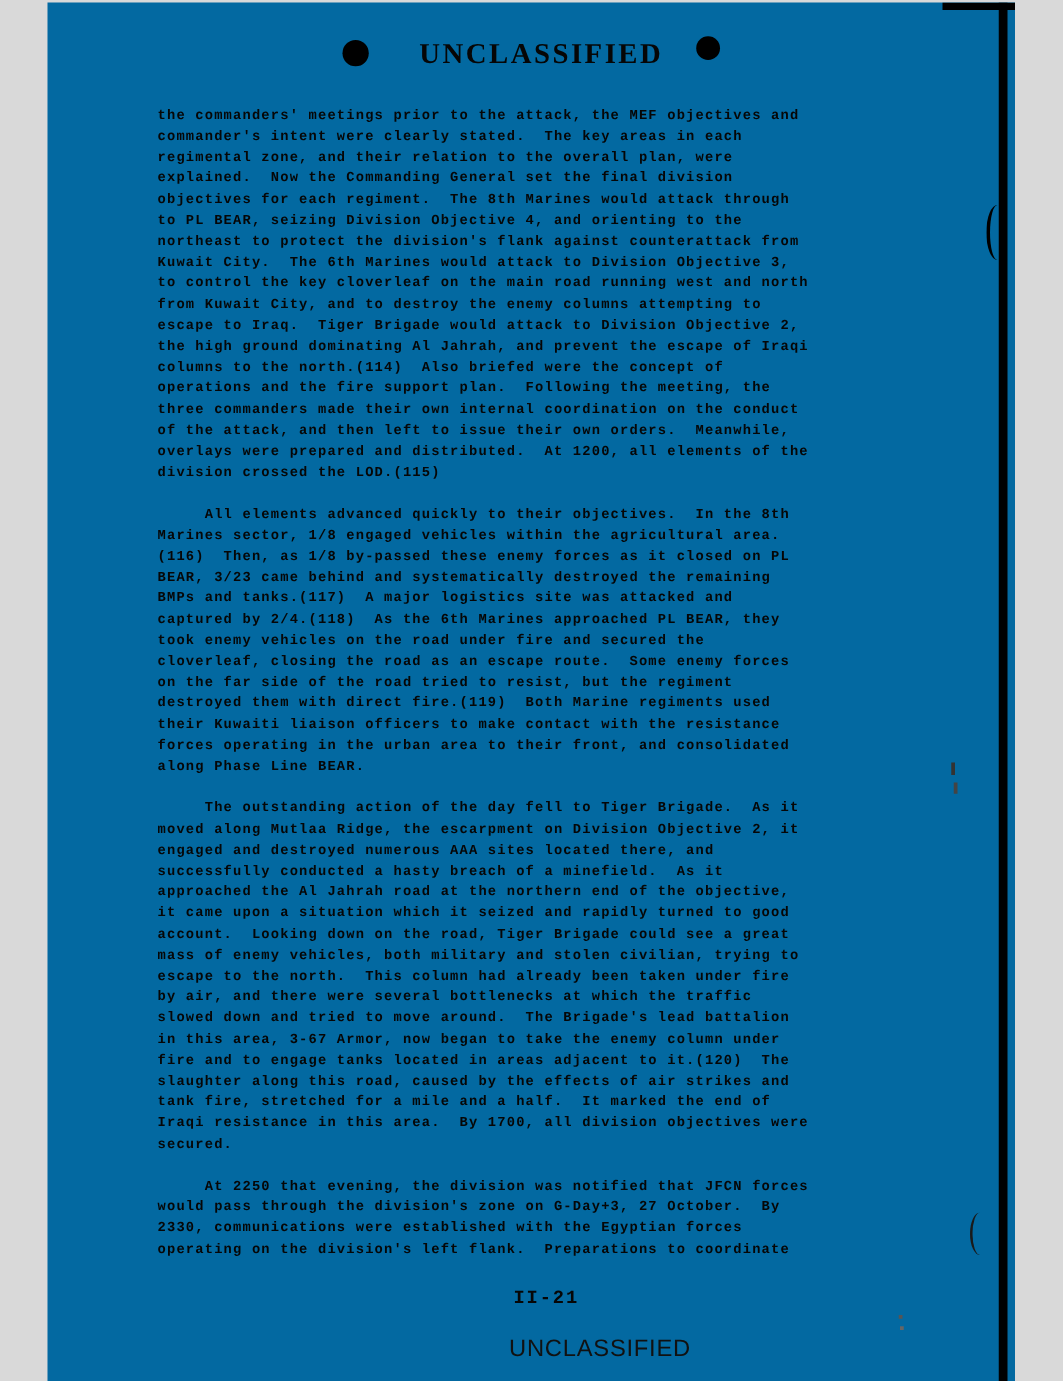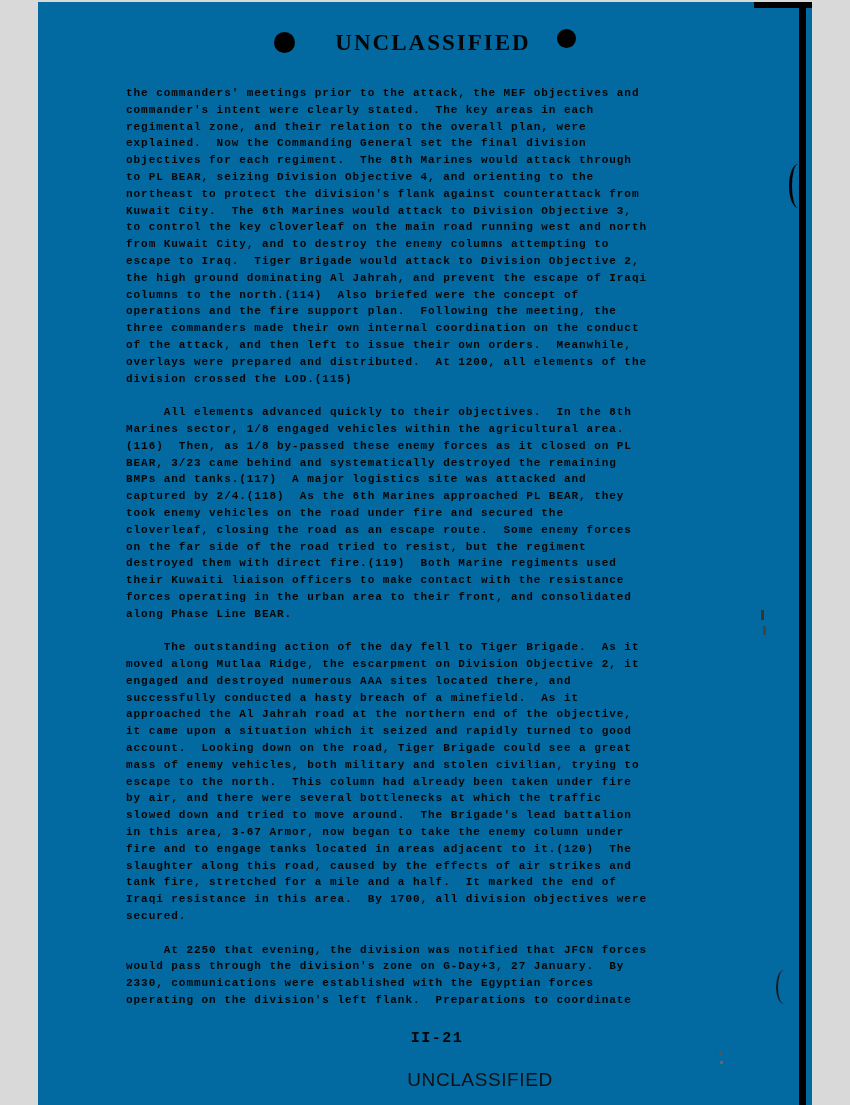--- a/index.html
+++ b/index.html
@@ -211,21 +211,21 @@
 escape to the north.  This column had already been taken under fire
 by air, and there were several bottlenecks at which the traffic
 slowed down and tried to move around.  The Brigade's lead battalion
 in this area, 3-67 Armor, now began to take the enemy column under
 fire and to engage tanks located in areas adjacent to it.(120)  The
 slaughter along this road, caused by the effects of air strikes and
 tank fire, stretched for a mile and a half.  It marked the end of
 Iraqi resistance in this area.  By 1700, all division objectives were
 secured.</p>
     <p>     At 2250 that evening, the division was notified that JFCN forces
-would pass through the division's zone on G-Day+3, 27 January.  By
+would pass through the division's zone on G-Day+3, 27 October.  By
 2330, communications were established with the Egyptian forces
 operating on the division's left flank.  Preparations to coordinate</p>
   </div>
 
   <div class="page-number">II-21</div>
   <div class="footer-classification">UNCLASSIFIED</div>
 
 </div>
 
 </body></html>

